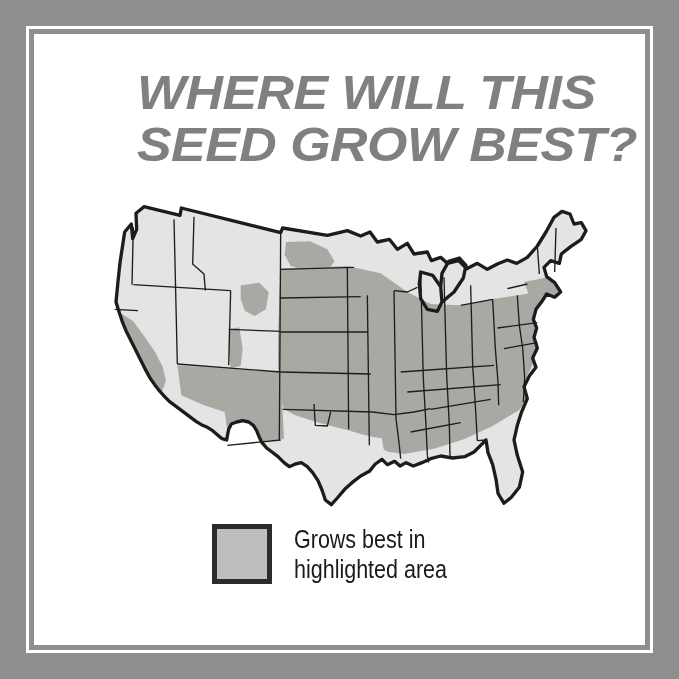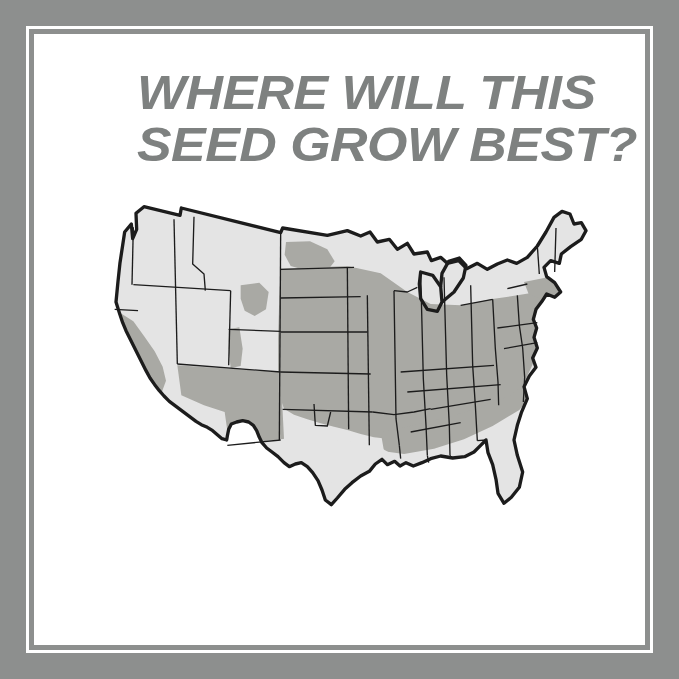--- a/index.html
+++ b/index.html
@@ -271,14 +271,21 @@
                  L398,744 L384,740 L370,728 L356,716 L340,706 L322,698 L306,688 L290,676
                  L274,664 L258,652 L242,640 L226,628 L210,612 L196,596 L182,578 L168,558
                  L156,536 L144,512 L132,488 L120,464 L108,440 L96,416 L86,392 L76,362 Z" fill="none" stroke="#1c1c1c" stroke-width="10" stroke-linejoin="round"></path>
 
         <path d="M980,240 L1016,250 L1040,284 L1044,330 L1030,358 L1000,352 L980,320 L976,276 Z" fill="none" stroke="#1c1c1c" stroke-width="10" stroke-linejoin="round"></path>
         <path d="M1044,330 L1080,300 L1108,258 L1116,220 L1096,198 L1064,208 L1044,244 L1040,284" fill="none" stroke="#1c1c1c" stroke-width="10" stroke-linejoin="round"></path>
       </g>
     </svg>
   </div>
 
+  <div id="legend">
+    <div id="legend-swatch"></div>
+    <div id="legend-text">
+      <span>Grows best in</span>
+      <span>highlighted area</span>
+    </div>
+  </div>
 
 </div>
 
 </body></html>

